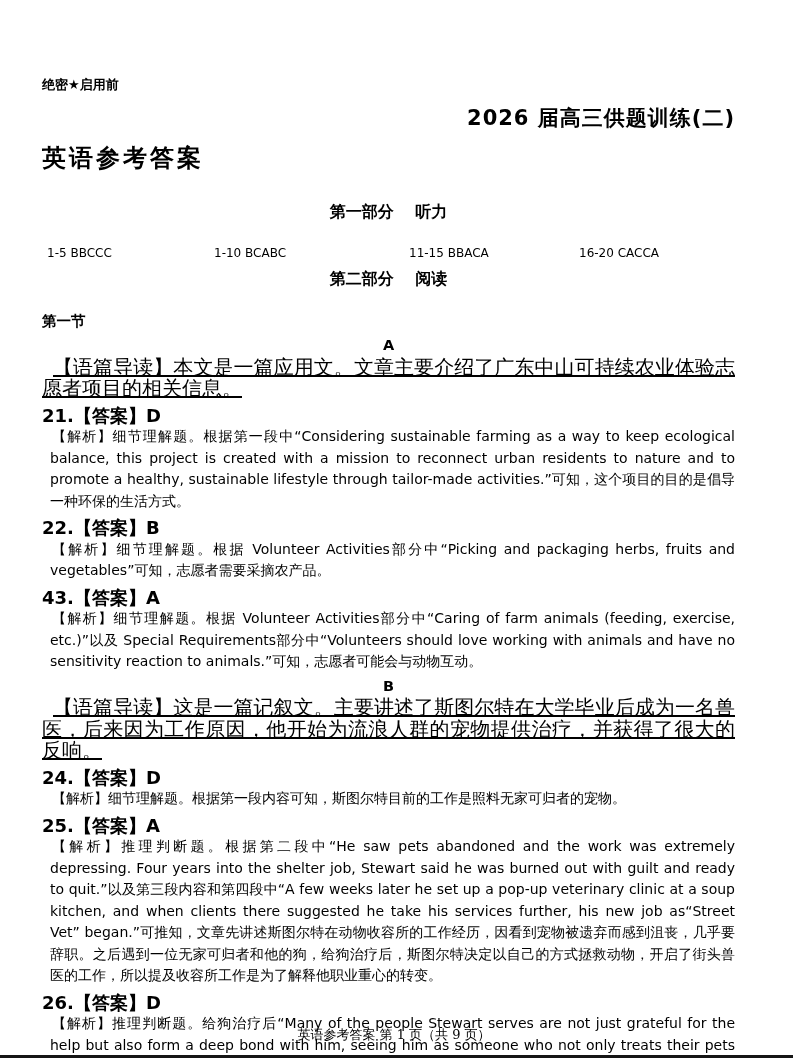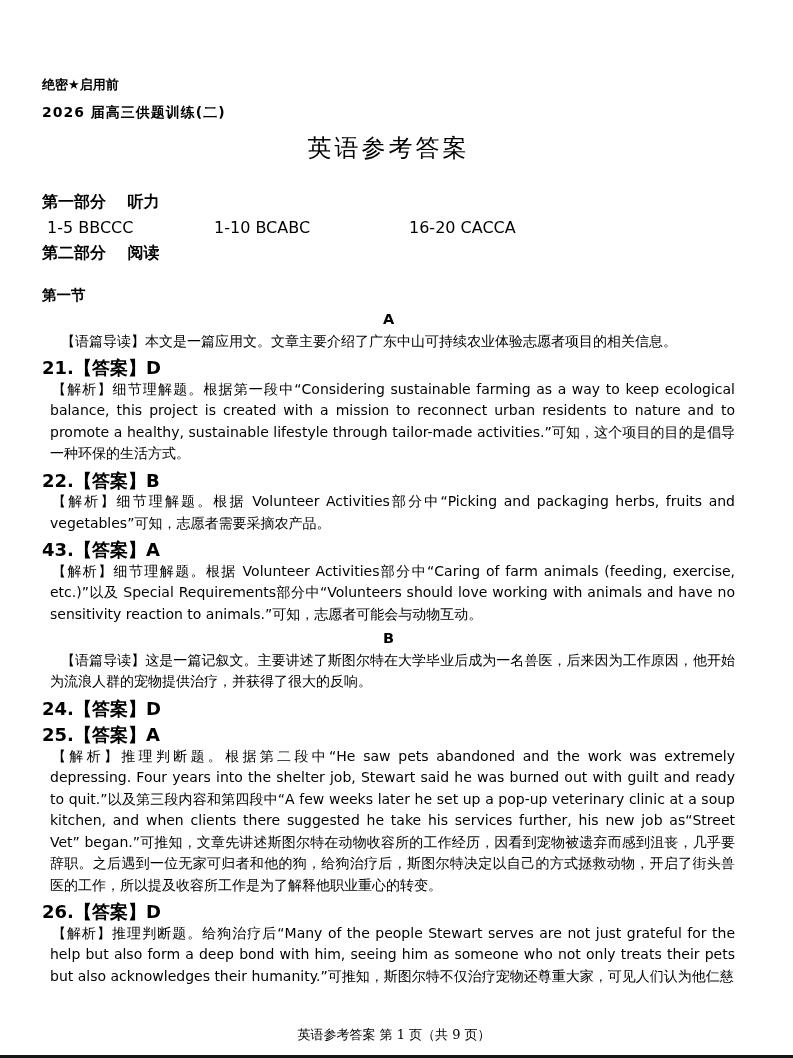--- a/index.html
+++ b/index.html
@@ -5,47 +5,47 @@
   html,body{margin:0;padding:0;}
   body{
     width:793px;height:1058px;
     background:#ffffff;color:#000;
     font-family:"DejaVu Sans","Liberation Sans",sans-serif;
     position:relative;overflow:hidden;
   }
   .content{padding:76px 58px 0 42px;}
   .security{font-size:13px;font-weight:bold;}
   .title{
-    text-align:left;font-size:14px;font-weight:bold;
+    text-align:right;font-size:21px;font-weight:bold;
     margin:10px 0 0 0;letter-spacing:1px;
   }
   .subtitle{
-    text-align:center;font-size:24px;font-weight:normal;
+    font-size:24px;font-weight:bold;
     margin:10px 0 0 0;letter-spacing:3px;
   }
   .part-heading{
-    font-size:16px;font-weight:bold;
+    text-align:center;font-size:16px;font-weight:bold;
     line-height:22px;margin-top:27px;
   }
   .part-heading.second{margin-top:3px;}
   .answers-row{
     display:grid;grid-template-columns:167px 195px 170px 1fr;
-    padding-left:5px;margin-top:4px;
-    font-size:16px;line-height:21.5px;
+    padding-left:5px;margin-top:20px;
+    font-size:12px;line-height:21.5px;
   }
   .section-label{
     font-size:14.5px;font-weight:bold;line-height:21.5px;margin-top:21px;
   }
   .passage-label{
     text-align:center;font-size:14.5px;font-weight:bold;
     line-height:21.5px;margin-top:3px;
   }
   .intro{
-    margin-left:8px;text-indent:11px;
-    font-size:14px;line-height:21.5px;text-align:justify;
+    text-indent:11px;
+    font-size:20px;line-height:21.5px;text-align:justify;text-decoration:underline;
   }
   .question{margin-top:5px;}
   .q-head{font-size:18px;line-height:21.5px;font-weight:bold;}
   .q-analysis{
     margin-left:8px;text-indent:2px;
     font-size:14px;line-height:21.5px;text-align:justify;
   }
   .footer{
     position:absolute;bottom:14px;left:0;right:5px;
     text-align:center;font-size:13px;
@@ -63,20 +63,21 @@
   <div class="security">绝密★启用前</div>
 
   <h1 class="title">2026 届高三供题训练(二)</h1>
   <h2 class="subtitle">英语参考答案</h2>
 
   <div class="part-heading">第一部分　 听力</div>
 
   <div class="answers-row">
     <span>1-5 BBCCC</span>
     <span>1-10 BCABC</span>
+    <span>11-15 BBACA</span>
     <span>16-20 CACCA</span>
   </div>
 
   <div class="part-heading second">第二部分　 阅读</div>
 
   <div class="section-label">第一节</div>
 
   <div class="passage-label">A</div>
   <div class="intro">【语篇导读】本文是一篇应用文。文章主要介绍了广东中山可持续农业体验志愿者项目的相关信息。</div>
 
@@ -93,20 +94,21 @@
   <div class="question">
     <div class="q-head"><span>43.</span><span>【答案】A</span></div>
     <div class="q-analysis">【解析】细节理解题。根据 Volunteer Activities部分中“Caring of farm animals (feeding, exercise, etc.)”以及 Special Requirements部分中“Volunteers should love working with animals and have no sensitivity reaction to animals.”可知，志愿者可能会与动物互动。</div>
   </div>
 
   <div class="passage-label">B</div>
   <div class="intro">【语篇导读】这是一篇记叙文。主要讲述了斯图尔特在大学毕业后成为一名兽医，后来因为工作原因，他开始为流浪人群的宠物提供治疗，并获得了很大的反响。</div>
 
   <div class="question">
     <div class="q-head"><span>24.</span><span>【答案】D</span></div>
+    <div class="q-analysis">【解析】细节理解题。根据第一段内容可知，斯图尔特目前的工作是照料无家可归者的宠物。</div>
   </div>
 
   <div class="question">
     <div class="q-head"><span>25.</span><span>【答案】A</span></div>
     <div class="q-analysis">【解析】推理判断题。根据第二段中“He saw pets abandoned and the work was extremely depressing. Four years into the shelter job, Stewart said he was burned out with guilt and ready to quit.”以及第三段内容和第四段中“A few weeks later he set up a pop-up veterinary clinic at a soup kitchen, and when clients there suggested he take his services further, his new job as“Street Vet” began.”可推知，文章先讲述斯图尔特在动物收容所的工作经历，因看到宠物被遗弃而感到沮丧，几乎要辞职。之后遇到一位无家可归者和他的狗，给狗治疗后，斯图尔特决定以自己的方式拯救动物，开启了街头兽医的工作，所以提及收容所工作是为了解释他职业重心的转变。</div>
   </div>
 
   <div class="question">
     <div class="q-head"><span>26.</span><span>【答案】D</span></div>
     <div class="q-analysis">【解析】推理判断题。给狗治疗后“Many of the people Stewart serves are not just grateful for the help but also form a deep bond with him, seeing him as someone who not only treats their pets but also acknowledges their humanity.”可推知，斯图尔特不仅治疗宠物还尊重大家，可见人们认为他仁慈</div>

